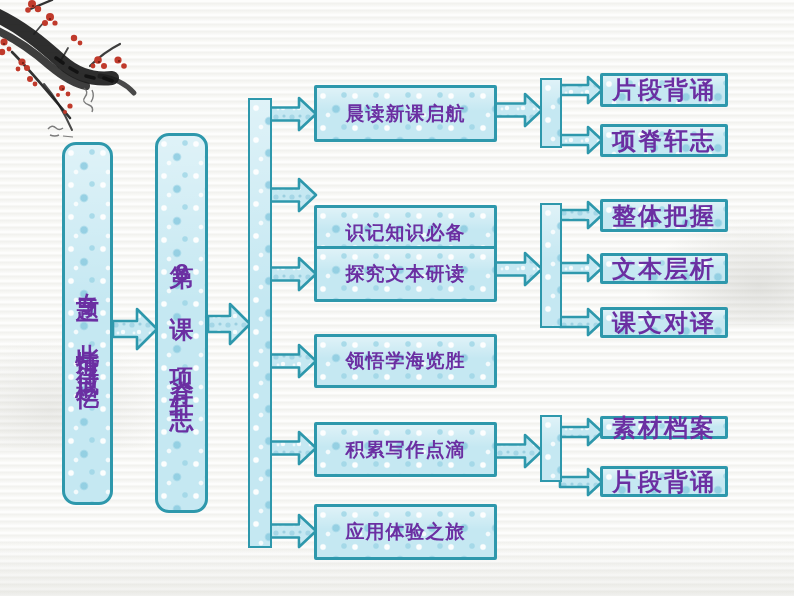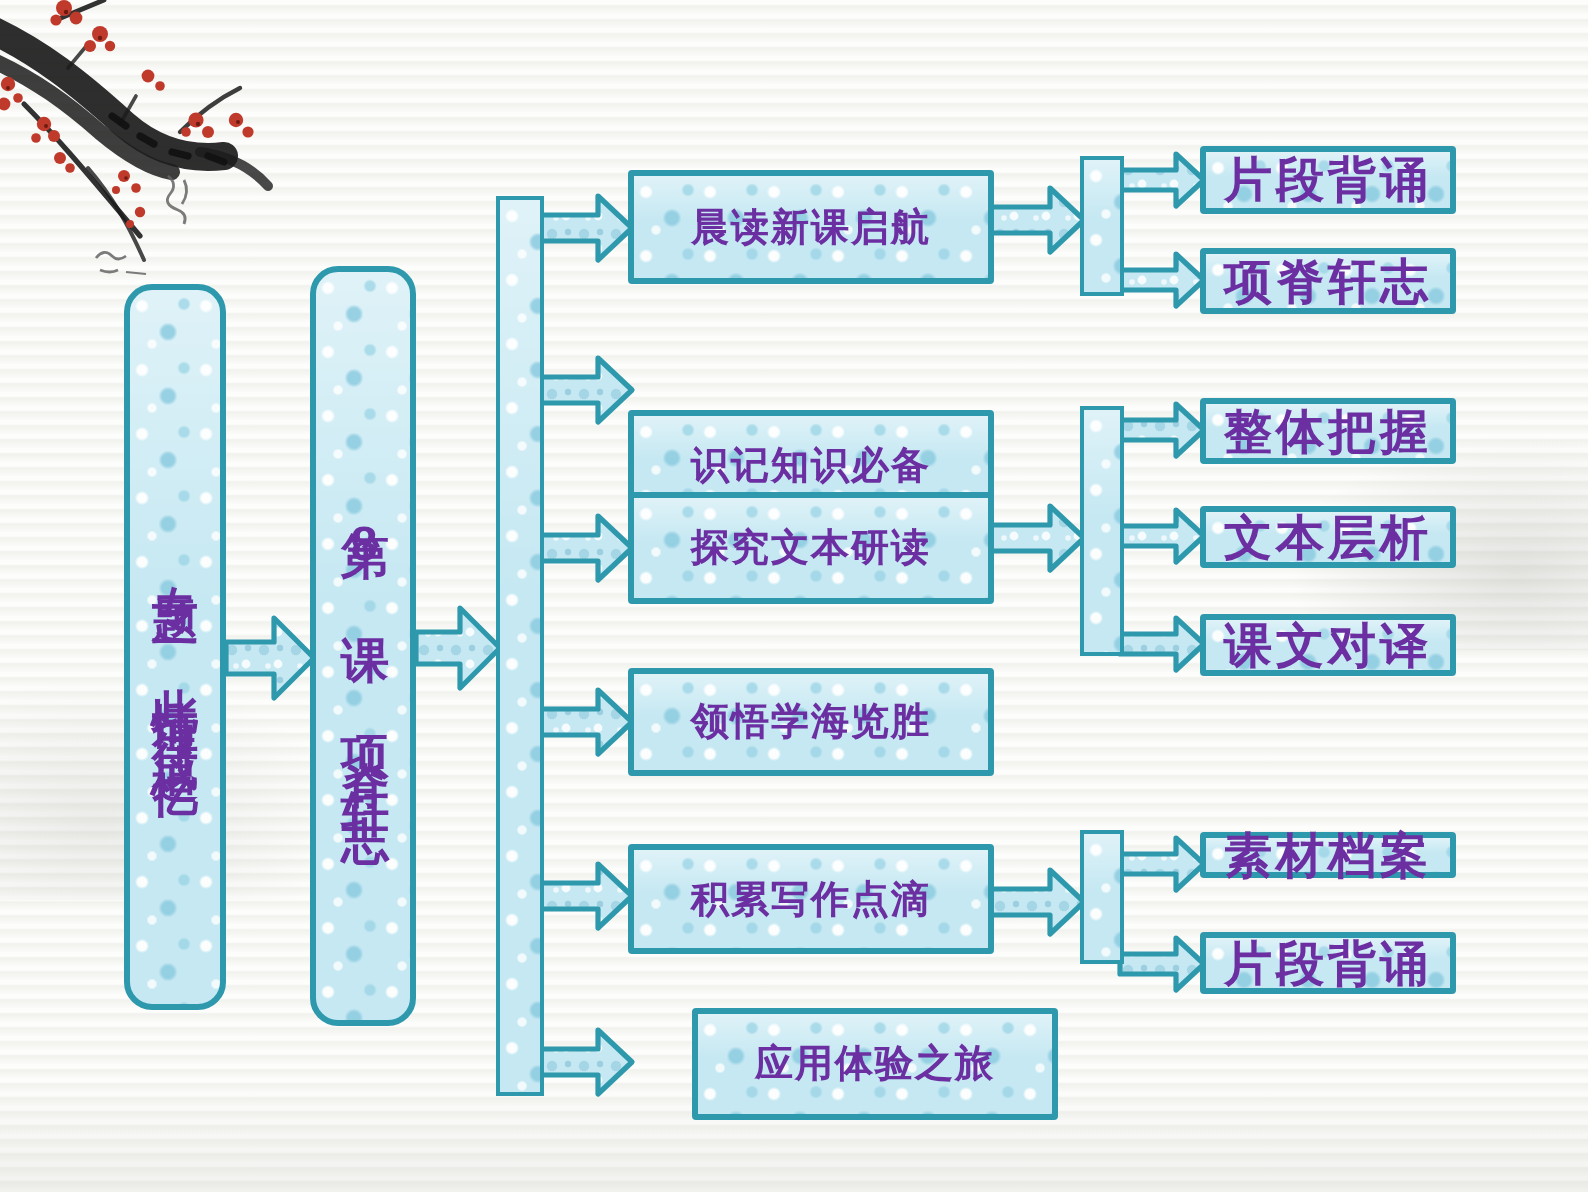--- a/index.html
+++ b/index.html
@@ -188,21 +188,21 @@
   </div>
   <div class="box sec tex" style="left:314px;top:246px;width:183px;height:56px;">
     <span>探究文本研读</span>
   </div>
   <div class="box sec tex" style="left:314px;top:334px;width:183px;height:54px;">
     <span>领悟学海览胜</span>
   </div>
   <div class="box sec tex" style="left:314px;top:422px;width:183px;height:55px;">
     <span>积累写作点滴</span>
   </div>
-  <div class="box sec tex" style="left:314px;top:504px;width:183px;height:56px;margin-left:32px;">
+  <div class="box sec tex" style="left:314px;top:504px;width:183px;height:56px;">
     <span>应用体验之旅</span>
   </div>
 
   <div class="bar tex" style="left:540px;top:78px;width:22px;height:70px;"></div>
   <div class="bar tex" style="left:540px;top:203px;width:22px;height:125px;"></div>
   <div class="bar tex" style="left:540px;top:415px;width:22px;height:67px;"></div>
 
   <div class="box sub tex" style="left:600px;top:73px;width:128px;height:34px;">
     <span>片段背诵</span>
   </div>

